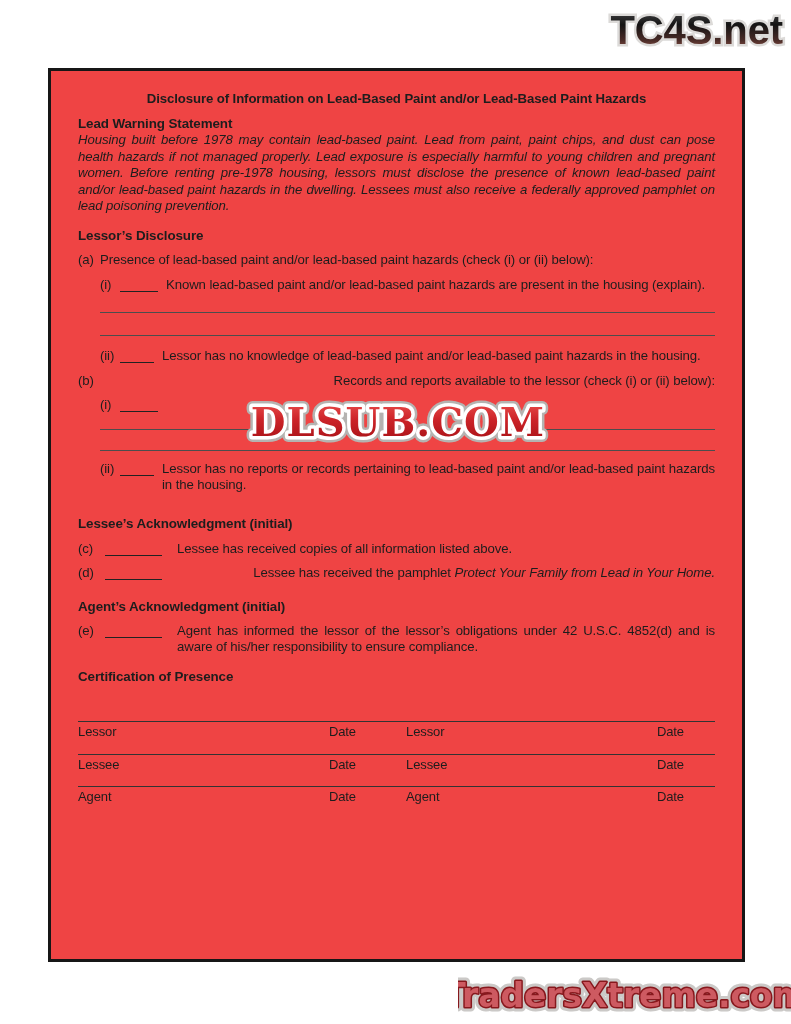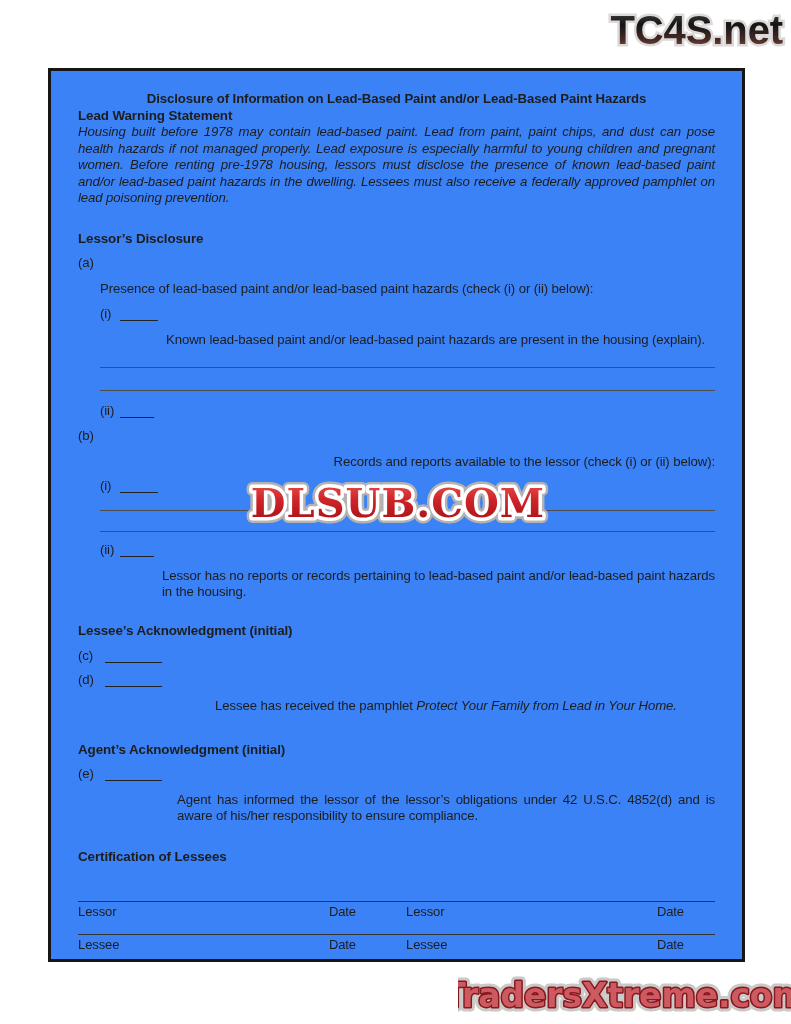--- a/index.html
+++ b/index.html
@@ -18,38 +18,38 @@
   
   .logo-top { position:absolute; top:2px; right:2px; }
   .logo-bottom { position:absolute; top:974px; left:458px; }
 
   
   .form-box {
     position:absolute;
     left:48px; top:68px;
     width:697px; height:894px;
     border:3px solid #161616;
-    background:#3b82f6;
+    background:#ef4444;
     padding:0 27px;
     overflow:hidden;
   }
 
   .title { margin-top:20px; text-align:center; font-weight:bold; font-size:13.2px; }
 
   .section-head { font-weight:bold; font-size:13.4px; }
   .head-suffix { font-weight:bold; }
 
-  .lw-head { }
+  .lw-head { margin-top:8px; }
   .lw-body { font-style:italic; text-align:justify; }
 
-  .mt-sec { margin-top:24px; }
+  .mt-sec { margin-top:13px; }
 
   .item { display:flex; align-items:flex-start; margin-top:8px; }
   .marker { width:22px; flex:none; }
-  .item-text { flex:1; text-align:justify;margin-top:26px; }
+  .item-text { flex:1; text-align:justify; }
 
   .subitem { display:flex; align-items:flex-start; margin-left:22px; margin-top:8px; }
   .marker2 { width:20px; flex:none; }
   .blank { width:38px; height:15px; flex:none; border-bottom:1.4px solid #222; margin-right:8px; }
 
   .ack-item { display:flex; align-items:flex-start; margin-top:8px; }
   .marker3 { width:27px; flex:none; }
   .blank2 { width:57px; height:15px; flex:none; border-bottom:1.4px solid #222; margin-right:15px; }
 
   .writein { margin-left:22px; border-bottom:1.5px solid #4d4d4d; }
@@ -106,20 +106,21 @@
     <span class="blank"></span>
     <div class="item-text">Known lead-based paint and/or lead-based paint hazards are present in the housing (explain).</div>
   </div>
 
   <div class="writein w1a"></div>
   <div class="writein w2a"></div>
 
   <div class="subitem" style="margin-top:12px">
     <span class="marker2">(ii)</span>
     <span class="blank" style="width:34px"></span>
+    <div class="item-text">Lessor has no knowledge of lead-based paint and/or lead-based paint hazards in the housing.</div>
   </div>
 
   <div class="item">
     <span class="marker">(b)</span>
     <div class="item-text" style="text-align:right">Records and reports available to the lessor  (check (i) or (ii) below):</div>
   </div>
 
   <div class="subitem">
     <span class="marker2">(i)</span>
     <span class="blank"></span>
@@ -147,37 +148,38 @@
     <span class="marker2">(ii)</span>
     <span class="blank" style="width:34px"></span>
     <div class="item-text">Lessor has no reports or records pertaining to lead-based paint and/or lead-based paint hazards in the housing.</div>
   </div>
 
   <div class="section-head" style="margin-top:22px"><span>Lessee’s Acknowledgment</span><span class="head-suffix"> (initial)</span></div>
 
   <div class="ack-item" style="margin-top:9px">
     <span class="marker3">(c)</span>
     <span class="blank2"></span>
+    <div class="item-text" style="text-align:left">Lessee has received copies of all information listed above.</div>
   </div>
 
   <div class="ack-item" style="margin-top:7px">
     <span class="marker3">(d)</span>
     <span class="blank2"></span>
-    <div class="item-text" style="text-align:center"><span>Lessee has received the pamphlet </span><em>Protect Your Family from Lead in Your Home.</em></div>
-  </div>
-
-  <div class="section-head" style="margin-top:28px"><span>Agent’s Acknowledgment</span><span class="head-suffix"> (initial)</span></div>
+    <div class="item-text" style="text-align:right"><span>Lessee has received the pamphlet </span><em>Protect Your Family from Lead in Your Home.</em></div>
+  </div>
+
+  <div class="section-head" style="margin-top:18px"><span>Agent’s Acknowledgment</span><span class="head-suffix"> (initial)</span></div>
 
   <div class="ack-item" style="margin-top:7px">
     <span class="marker3">(e)</span>
     <span class="blank2"></span>
     <div class="item-text">Agent has informed the lessor of the lessor’s obligations under 42 U.S.C. 4852(d) and is aware of his/her responsibility to ensure compliance.</div>
   </div>
 
-  <div class="section-head mt-sec">Certification of Lessees</div>
+  <div class="section-head mt-sec">Certification of Presence</div>
 
   <div class="sig-block">
     <div class="sig-row">
       <div class="sig-col left">
         <span>Lessor</span>
         <span>Date</span>
       </div>
       <div class="sig-col right">
         <span>Lessor</span>
         <span>Date</span>

